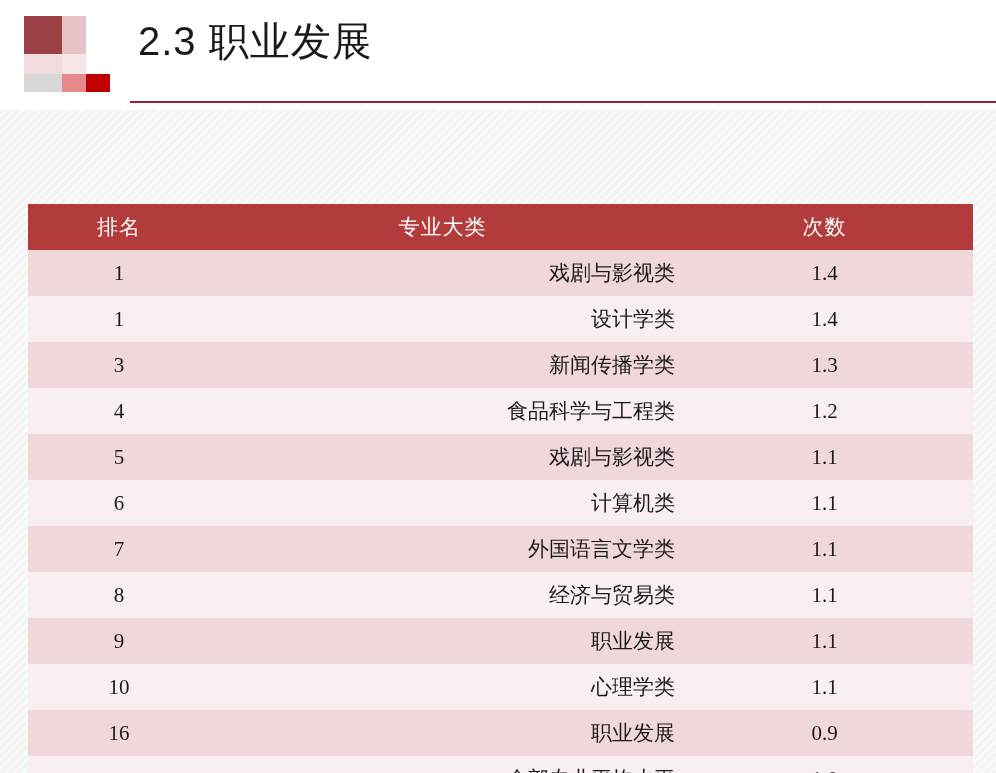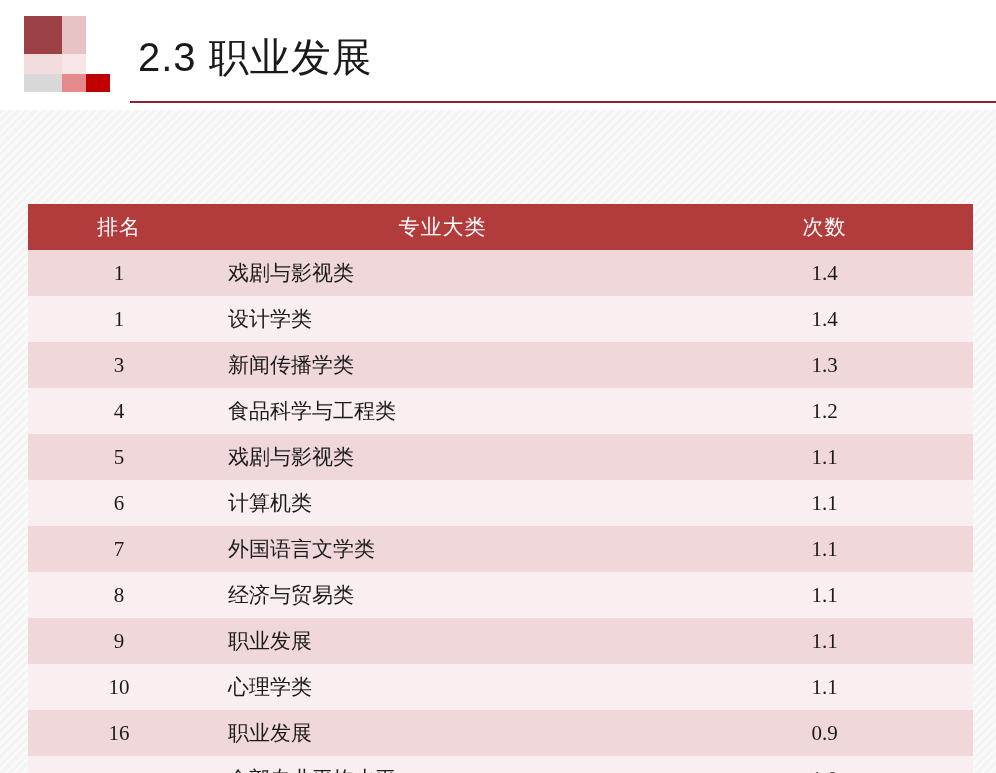--- a/index.html
+++ b/index.html
@@ -39,21 +39,20 @@
   .lg-cell { width: 100%; height: 100%; }
   .title-text {
     position: absolute;
     left: 138px;
     top: 14px;
     font-family: "Liberation Sans", sans-serif;
     font-size: 40px;
     color: #1a1a1a;
     letter-spacing: 1px;
     font-weight: 400;
-    margin-top: 16px;
   }
   .header-rule {
     position: absolute;
     left: 130px;
     right: 0px;
     top: 101px;
     height: 2px;
     background: #8d2230;
   }
   
@@ -92,21 +91,21 @@
     border: none;
   }
   table.data-table td {
     height: 44px;
     font-size: 21px;
     color: #1a1a1a;
     font-family: "Liberation Serif", serif;
     border: none;
   }
   .col-rank { width: 180px; text-align: center; }
-  .col-major { width: 465px; text-align: left; padding-left: 18px; }
+  .col-major { width: 465px; text-align: right; padding-left: 18px; }
   .col-count { width: 295px; text-align: center; }
   .row-a td { background: #f0d8da; }
   .row-b td { background: #f9eef0; }
   .hl { color: #ff0000; }
   
 </style>
 </head>
 <body>
 
 <div class="slide">

